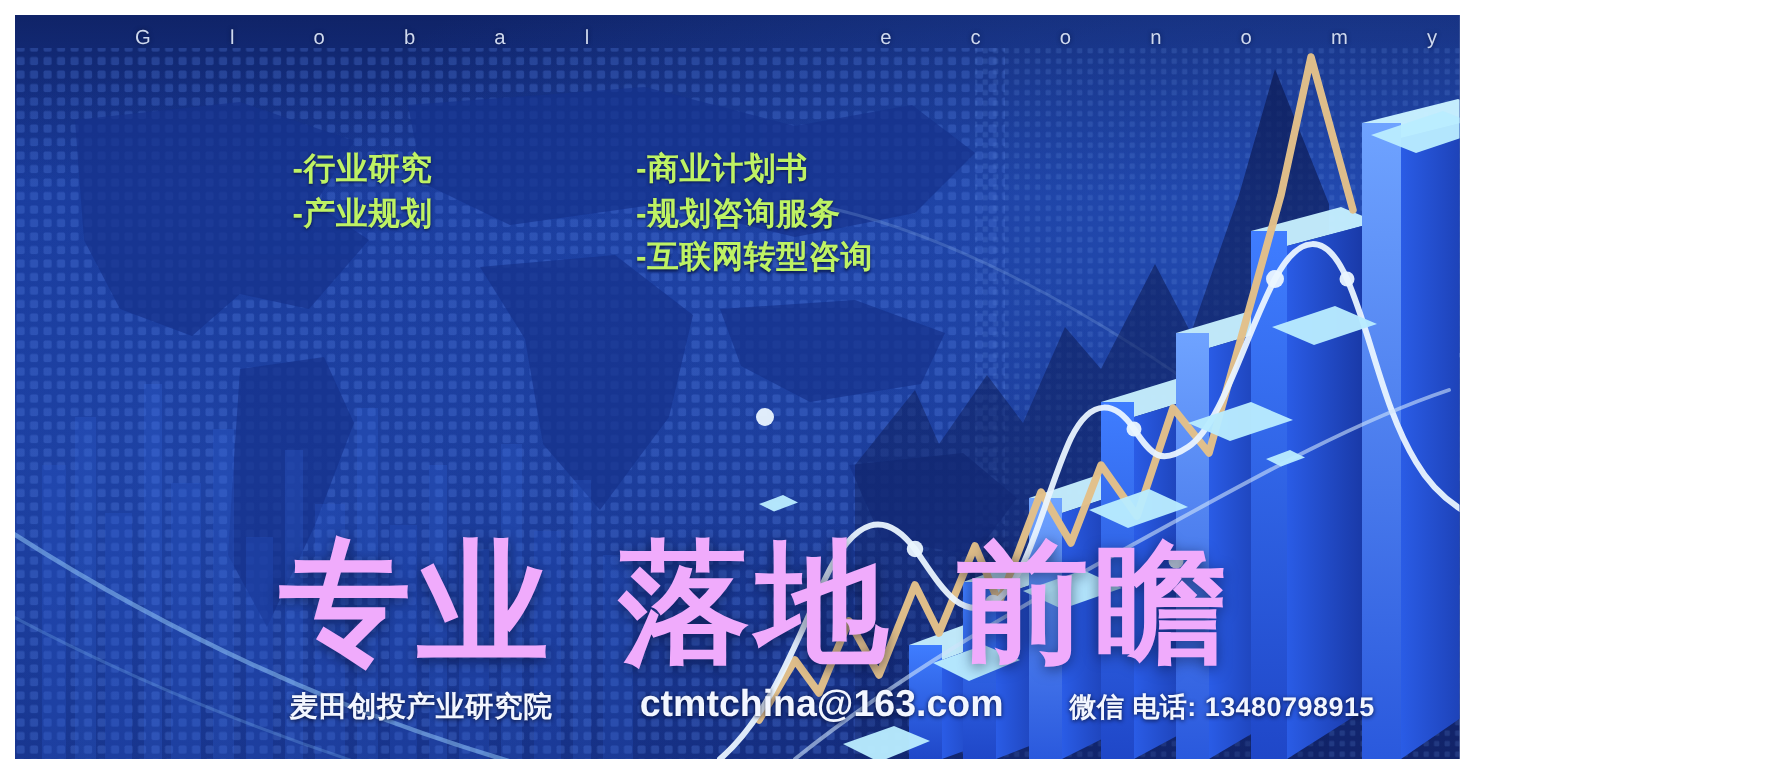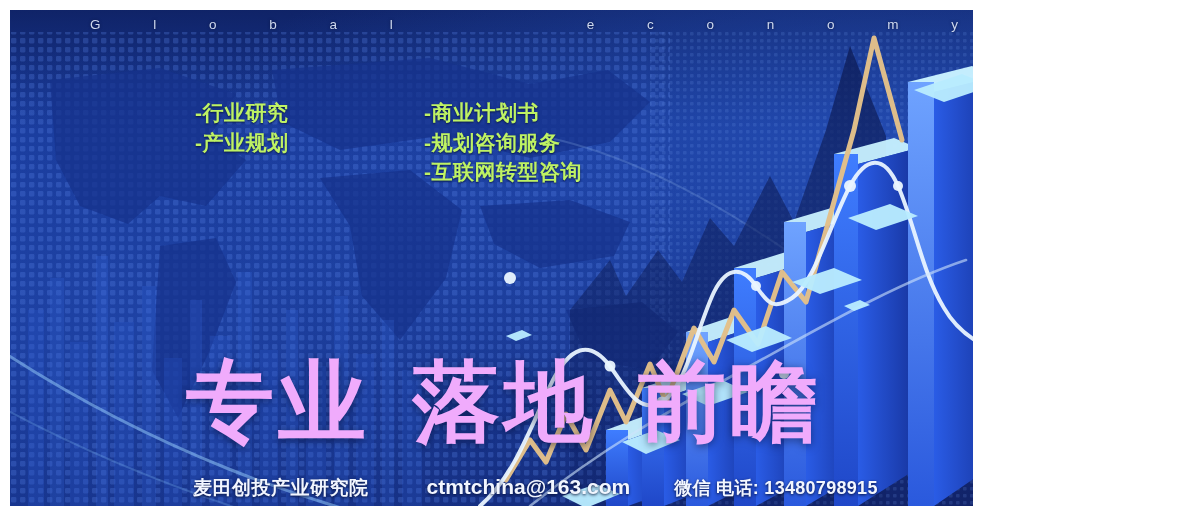--- a/index.html
+++ b/index.html
@@ -58,21 +58,21 @@
     display:flex; align-items:baseline;
     white-space:nowrap;
   }
   #footline span{
     color:#f2f6ff;
     font-weight:700;
     text-shadow:0 1px 3px rgba(5,12,45,.9);
     text-align:right;
   }
   #org-name{font-size:19px; letter-spacing:.5px;}
-  #email-text{font-size:21px; margin-left:58px; letter-spacing:0px;margin-top:20px;}
+  #email-text{font-size:25px; margin-left:58px; letter-spacing:0px;}
   #contact-text{font-size:18px; margin-left:44px; letter-spacing:.3px;}
 </style>
 </head>
 <body>
 
 <div id="banner">
 
   <svg id="bgsvg" viewBox="0 0 1158 496" preserveAspectRatio="none">
     <defs>
       <linearGradient id="gMain" x1="0" y1="0" x2="1" y2="1">

